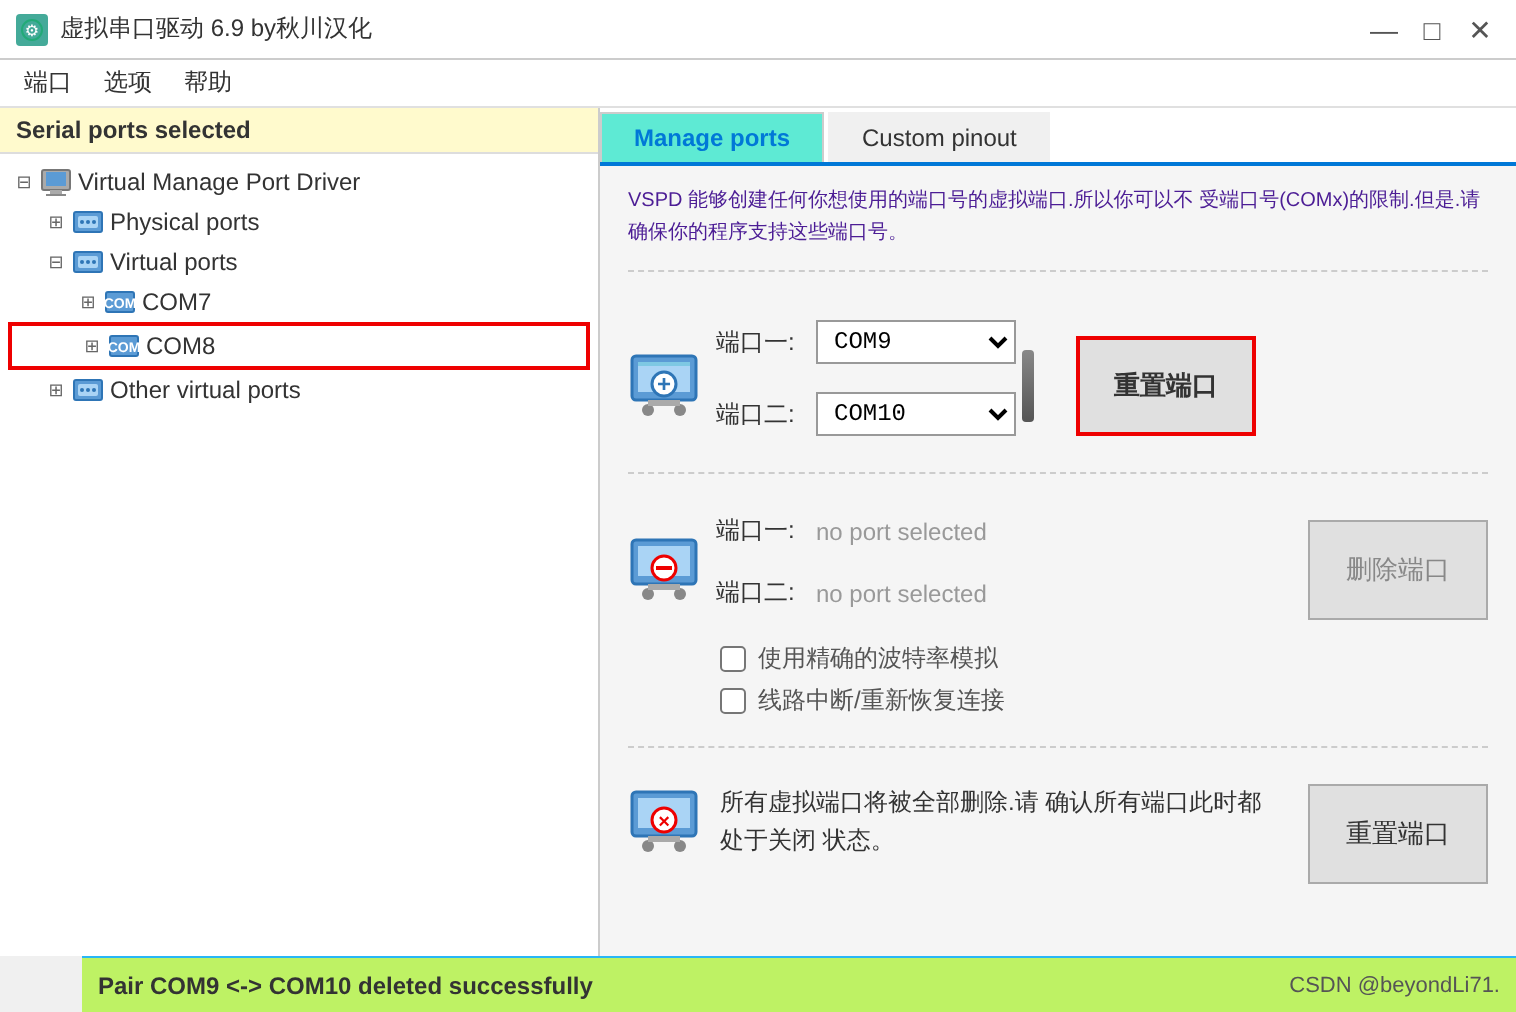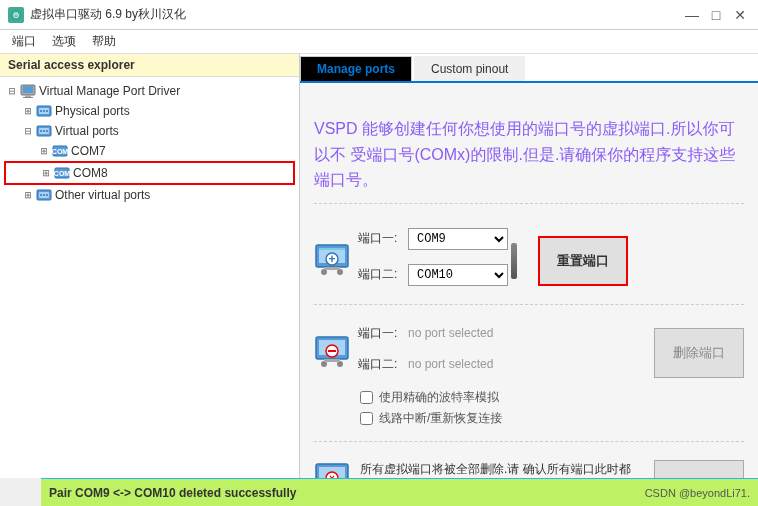--- a/index.html
+++ b/index.html
@@ -158,42 +158,41 @@
       padding: 5px 16px;
       font-size: 12px;
       cursor: pointer;
       border: 1px solid transparent;
       border-bottom: none;
       color: #333;
       background: #f0f0f0;
       margin-right: 2px;
     }
     .tab.active {
-      background: #000000;
+      background: #5eead4;
       border-color: #ccc;
       border-bottom-color: #fff;
       color: #0078d7;
       font-weight: bold;
     }
 
     
     .tab-content {
       flex: 1;
       padding: 10px 14px;
       overflow: auto;
     }
 
     .description-text {
-      font-size: 16px;
-      color: #8b5cf6;
+      font-size: 10px;
+      color: #4c1d95;
       line-height: 1.6;
       margin-bottom: 14px;
       border-bottom: 1px dashed #ccc;
       padding-bottom: 10px;
-      margin-top: 23px;
     }
 
     
     .section {
       padding: 10px 0;
       border-bottom: 1px dashed #ccc;
       margin-bottom: 10px;
     }
 
     .port-row {
@@ -353,21 +352,21 @@
 
 <div class="menubar">
   <span class="menu-item">端口</span>
   <span class="menu-item">选项</span>
   <span class="menu-item">帮助</span>
 </div>
 
 <div class="main-layout">
 
   <div class="sidebar">
-    <div class="sidebar-header">Serial access explorer</div>
+    <div class="sidebar-header">Serial ports selected</div>
     <div class="tree-container">
 
       <div class="tree-item" style="padding-left: 2px;">
         <span class="tree-expand">⊟</span>
         <span class="tree-icon">
           <svg width="16" height="16" viewBox="0 0 16 16">
             <rect x="1" y="2" width="14" height="10" rx="1" fill="#aaa" stroke="#777" stroke-width="1"></rect>
             <rect x="3" y="3" width="10" height="7" fill="#5b9bd5"></rect>
             <rect x="5" y="12" width="6" height="2" fill="#aaa"></rect>
             <rect x="3" y="14" width="10" height="1" fill="#888"></rect>

